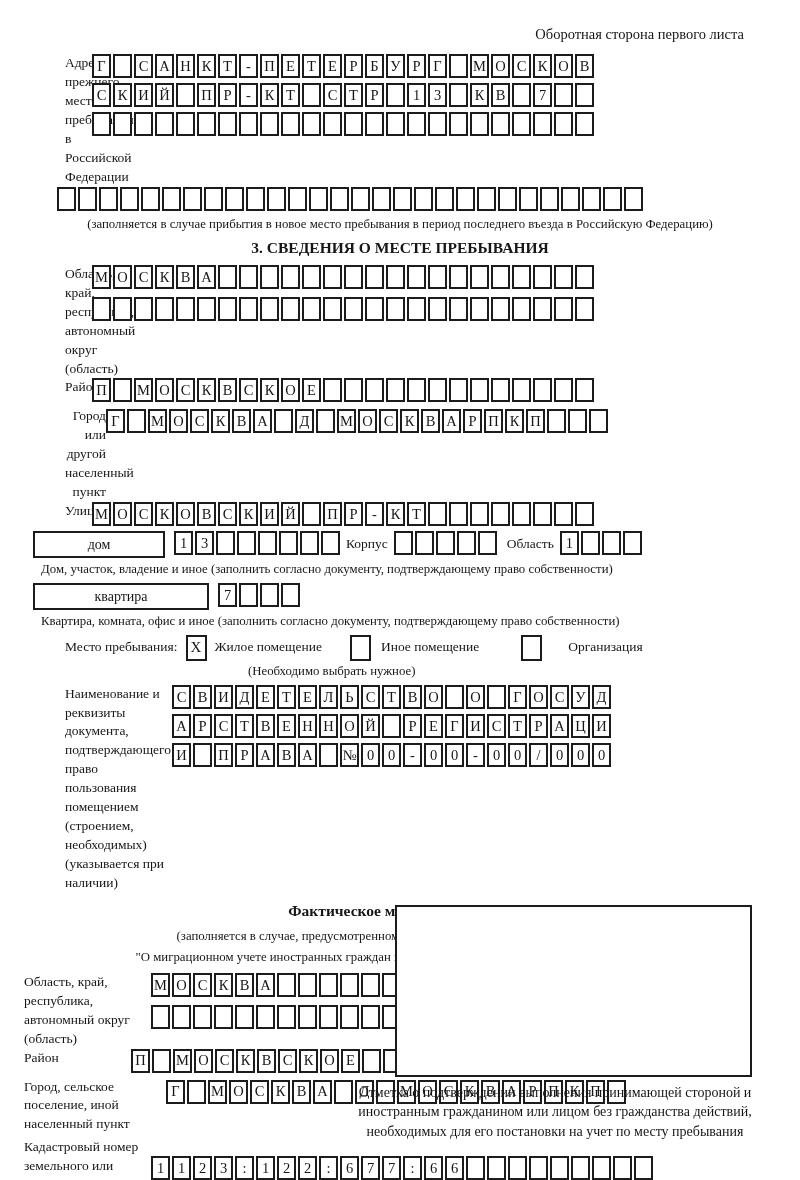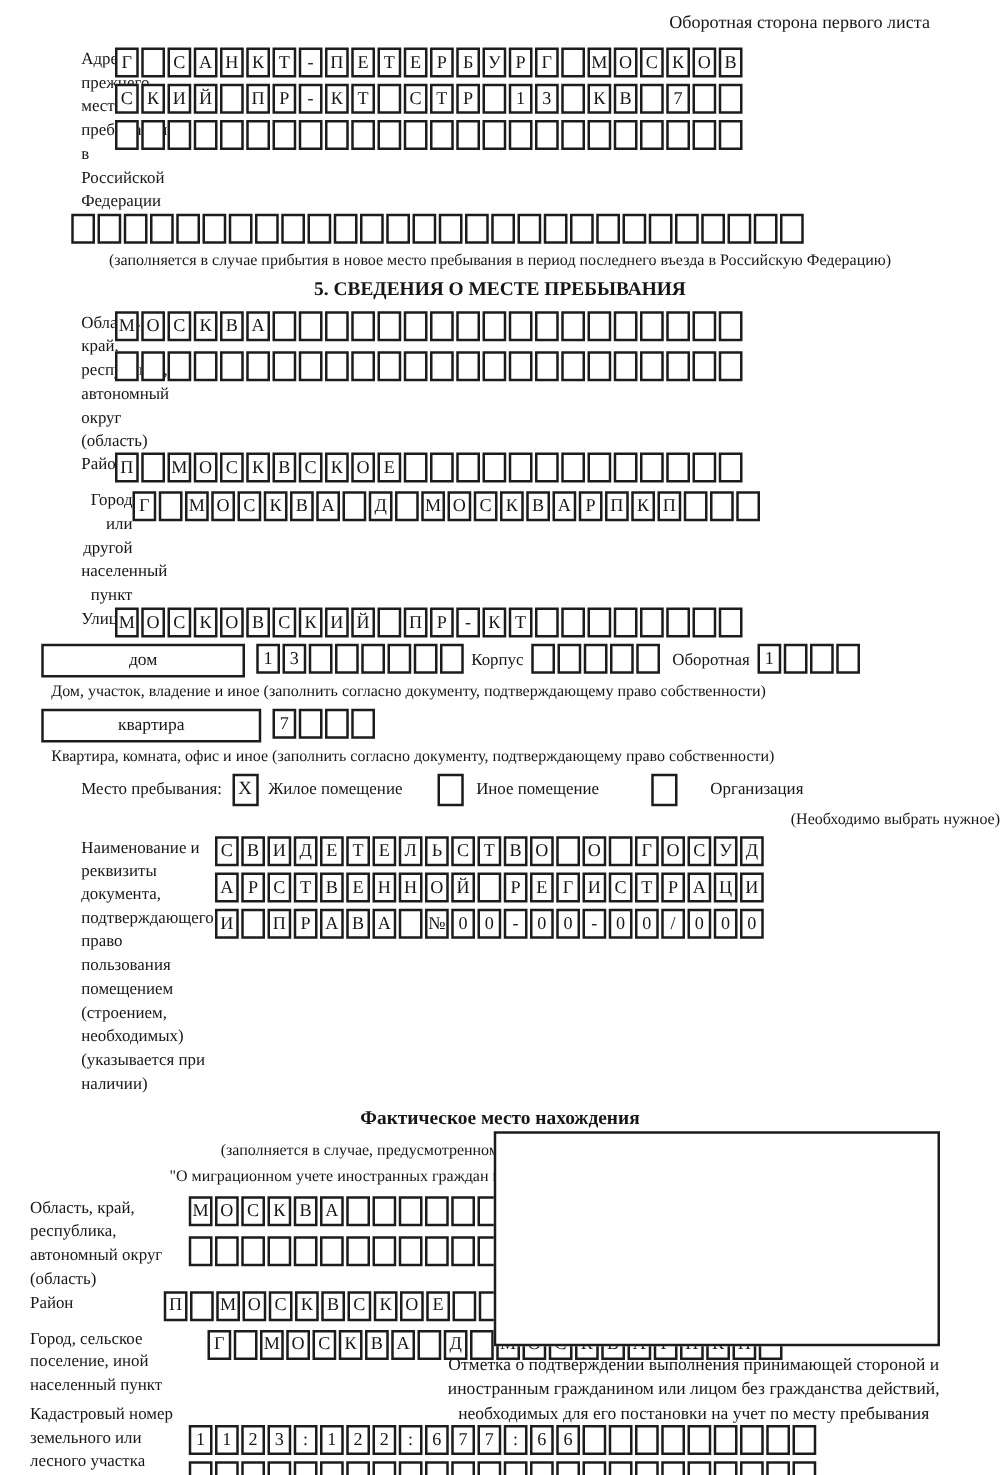--- a/index.html
+++ b/index.html
@@ -2,21 +2,21 @@
 <html><head>
 <meta charset="utf-8">
 <style>
   * { margin:0; padding:0; box-sizing:border-box; }
   html,body { background:#ffffff; }
   body {
     width:800px; height:1180px; overflow:hidden; position:relative;
     font-family:"Liberation Serif","DejaVu Serif",serif;
     color:#161616; font-size:13.5px; line-height:1.4;
   }
-  .top-note { text-align:right; padding:8px 56px 10px 0; font-size:14.5px; }
+  .top-note { text-align:right; padding:24px 56px 10px 0; font-size:14.5px; }
   .frow { display:flex; align-items:flex-start; }
   .flabel { flex:none; padding-left:65px; font-size:13.5px; }
   .flabel-far { flex:none; padding-left:24px; font-size:13.5px; }
   .cellcol { display:flex; flex-direction:column; }
   .cellrow { display:flex; flex:none; margin-bottom:5px; }
   .cell {
     flex:none; width:19px; height:24px; border:2px solid #1c1c1c; margin-right:2px;
     display:inline-flex; align-items:center; justify-content:center;
     font-size:14.5px; background:#fff;
   }
@@ -157,21 +157,21 @@
     <span class="cell"></span>
     <span class="cell"></span>
     <span class="cell"></span>
     <span class="cell"></span>
     <span class="cell"></span>
     <span class="cell"></span>
     <span class="cell"></span>
   </div>
 <div class="caption-center">(заполняется в случае прибытия в новое место пребывания в период последнего въезда в Российскую Федерацию)</div>
 
-<div class="sec-title">5. СВЕДЕНИЯ О МЕСТЕ ПРЕБЫВАНИЯ</div>
+<div class="sec-title">3. СВЕДЕНИЯ О МЕСТЕ ПРЕБЫВАНИЯ</div>
 
 <div class="frow">
   <div class="flabel w92">Область, край, республика, автономный округ (область)</div>
   <div class="cellcol">
     <div class="cellrow" style="margin-bottom:8px;">
         <span class="cell">М</span>
         <span class="cell">О</span>
         <span class="cell">С</span>
         <span class="cell">К</span>
         <span class="cell">В</span>
@@ -308,40 +308,40 @@
       <span class="cell"></span>
       <span class="cell"></span>
       <span class="cell"></span>
       <span class="cell"></span>
       <span class="cell"></span>
       <span class="cell"></span>
     </div>
 </div>
 
 <div class="frow" style="padding-left:33px; margin-bottom:3px;">
-  <div class="wordbox" style="width:163px; margin-right:9px;">дом</div>
+  <div class="wordbox" style="width:132px; margin-right:9px;">дом</div>
   <div class="cellrow" style="margin-bottom:0;">
       <span class="cell">1</span>
       <span class="cell">3</span>
       <span class="cell"></span>
       <span class="cell"></span>
       <span class="cell"></span>
       <span class="cell"></span>
       <span class="cell"></span>
       <span class="cell"></span>
     </div>
   <div class="inline-label" style="margin:0 6px 0 4px;">Корпус</div>
   <div class="cellrow" style="margin-bottom:0;">
       <span class="cell"></span>
       <span class="cell"></span>
       <span class="cell"></span>
       <span class="cell"></span>
       <span class="cell"></span>
     </div>
-  <div class="inline-label" style="margin:0 6px 0 8px;">Оборотная</div>
+  <div class="inline-label" style="margin:0 6px 0 8px;">Область</div>
   <div class="cellrow" style="margin-bottom:0;">
       <span class="cell">1</span>
       <span class="cell"></span>
       <span class="cell"></span>
       <span class="cell"></span>
     </div>
 </div>
 <div class="caption">Дом, участок, владение и иное (заполнить согласно документу, подтверждающему право собственности)</div>
 
 <div class="frow" style="padding-left:33px; margin-bottom:3px;">
@@ -363,21 +363,21 @@
   <div class="inline-label">Жилое помещение</div>
   <div style="width:28px; flex:none;"></div>
   <div class="checkbox"></div>
   <div class="gap10"></div>
   <div class="inline-label">Иное помещение</div>
   <div style="width:42px; flex:none;"></div>
   <div class="checkbox"></div>
   <div style="width:26px; flex:none;"></div>
   <div class="inline-label">Организация</div>
 </div>
-<div class="caption-center" style="text-align:right; padding-left:248px;">(Необходимо выбрать нужное)</div>
+<div class="caption-center" style="text-align:left; padding-left:248px;">(Необходимо выбрать нужное)</div>
 
 <div class="frow" style="margin-top:4px;">
   <div class="flabel w172">Наименование и реквизиты документа, подтверждающего право пользования помещением (строением, необходимых) (указывается при наличии)</div>
   <div class="cellcol">
     <div class="cellrow">
         <span class="cell">С</span>
         <span class="cell">В</span>
         <span class="cell">И</span>
         <span class="cell">Д</span>
         <span class="cell">Е</span>

